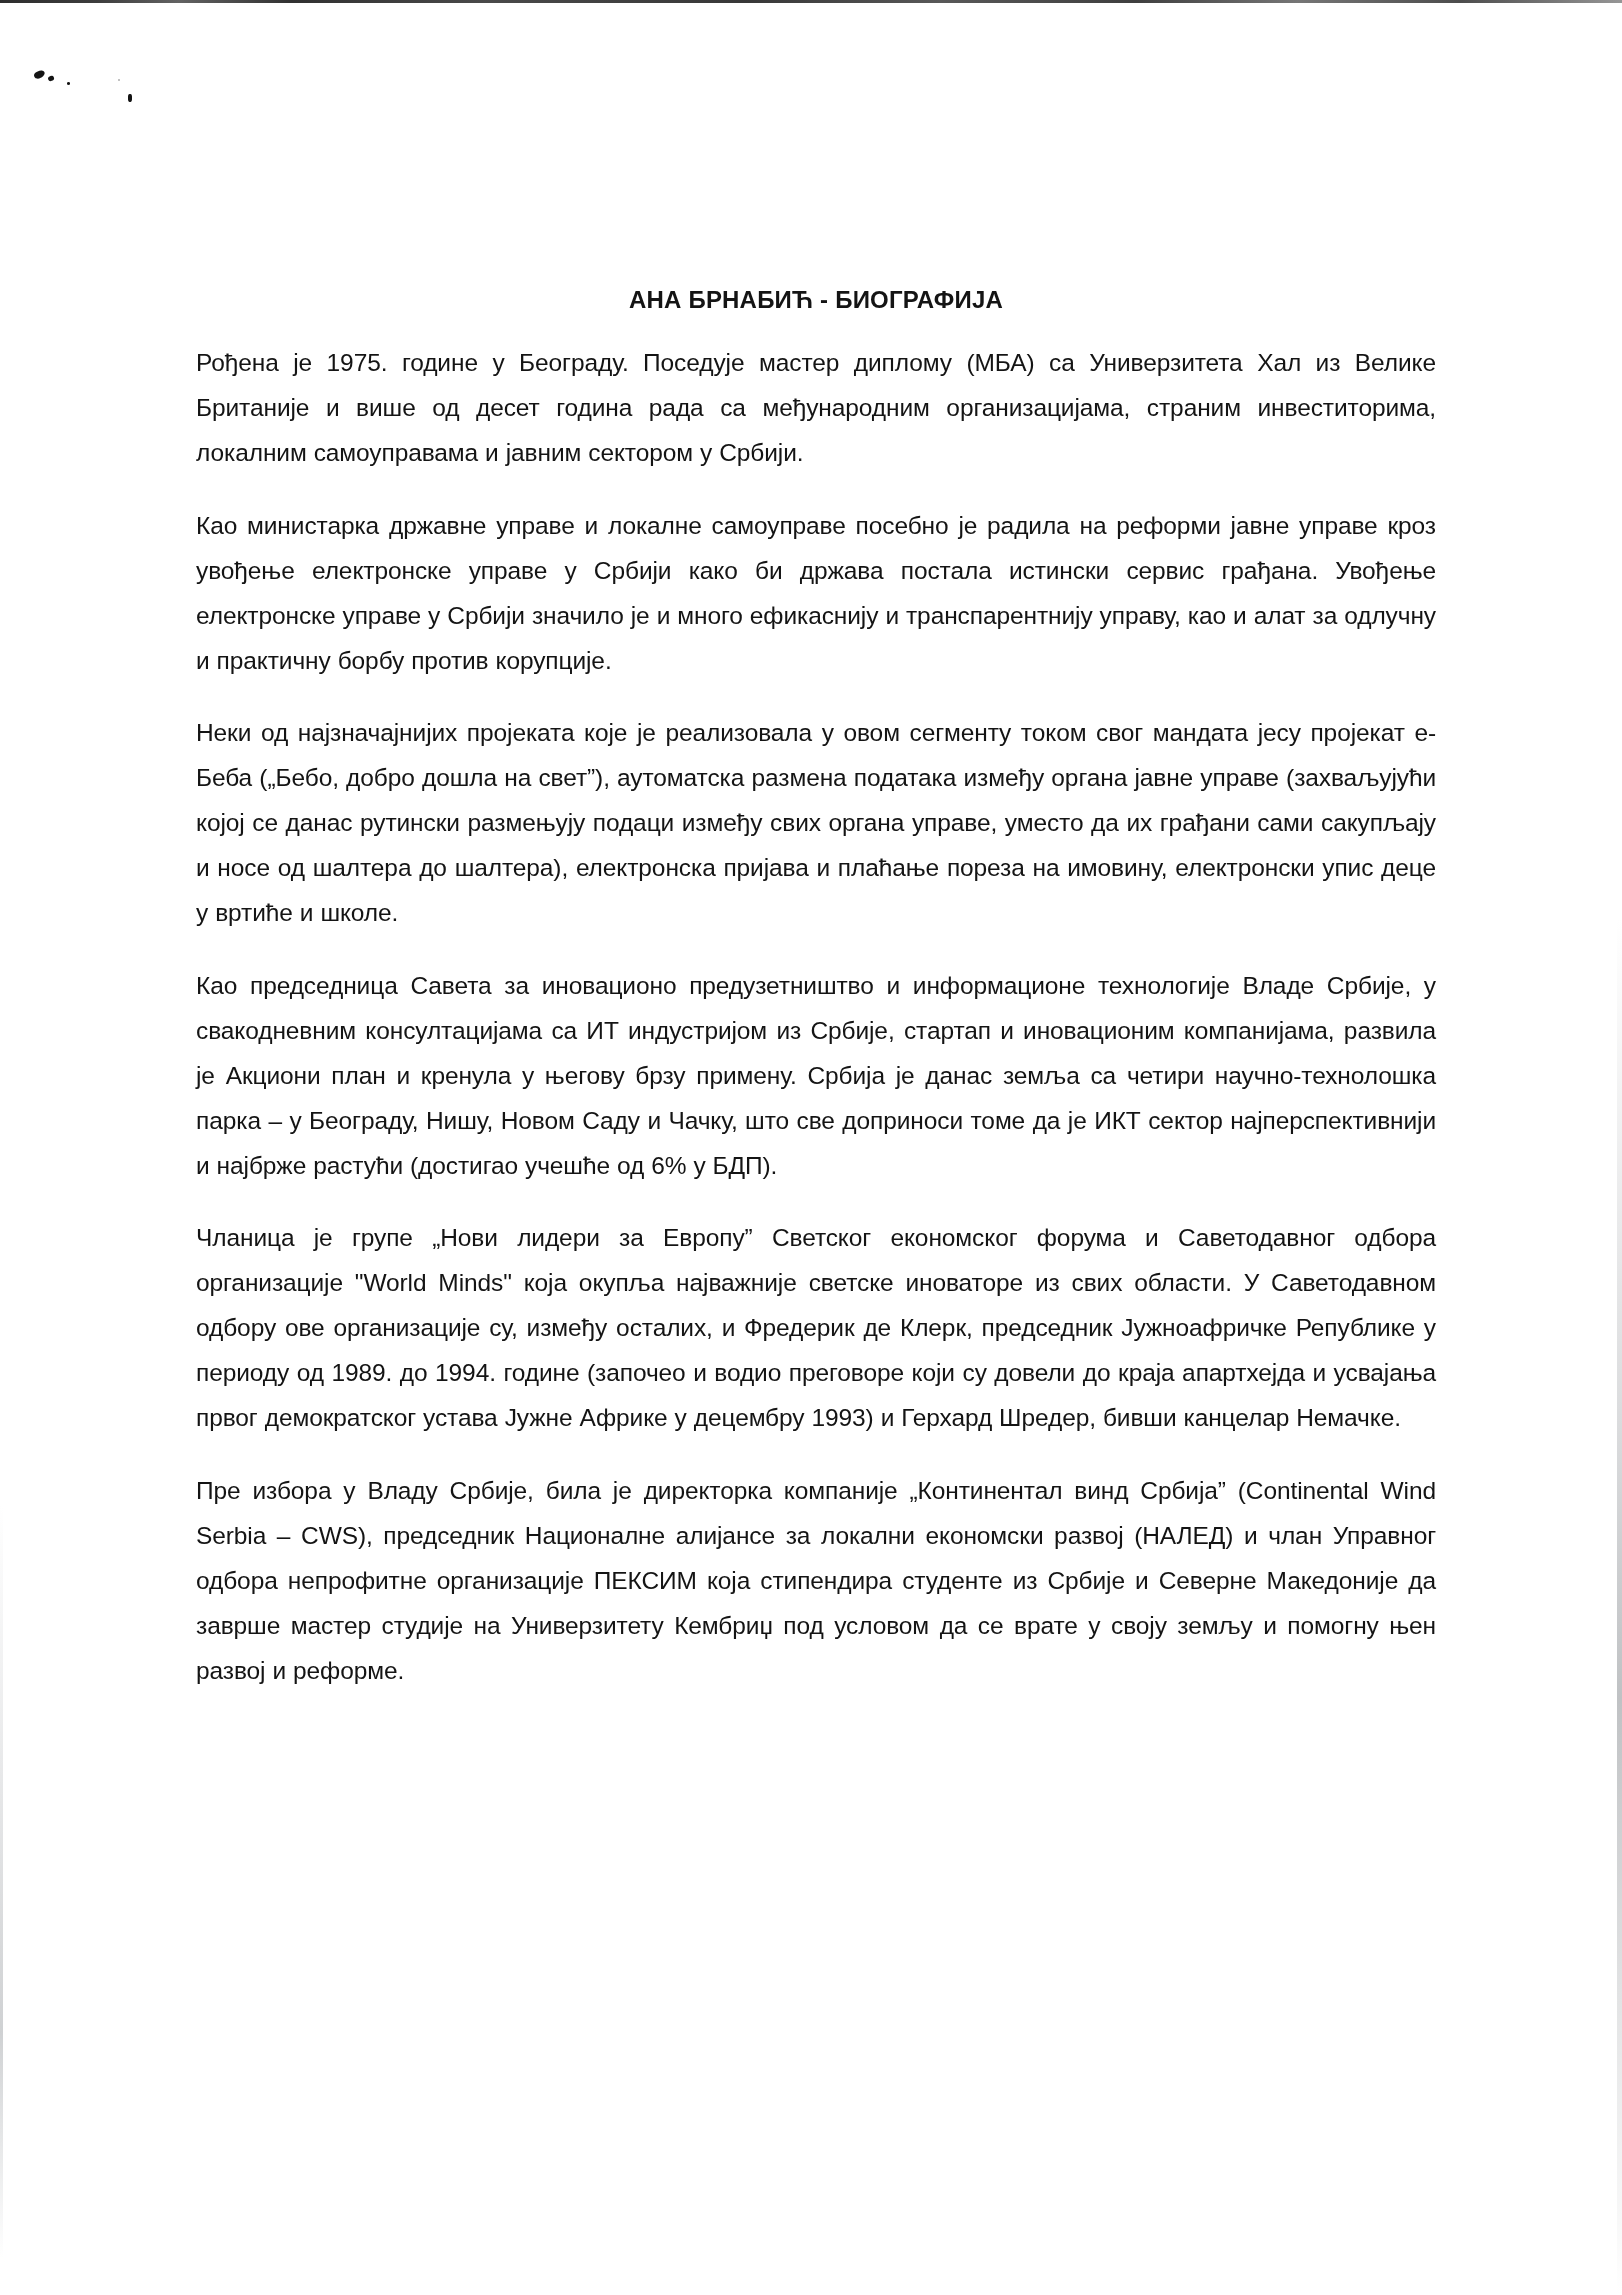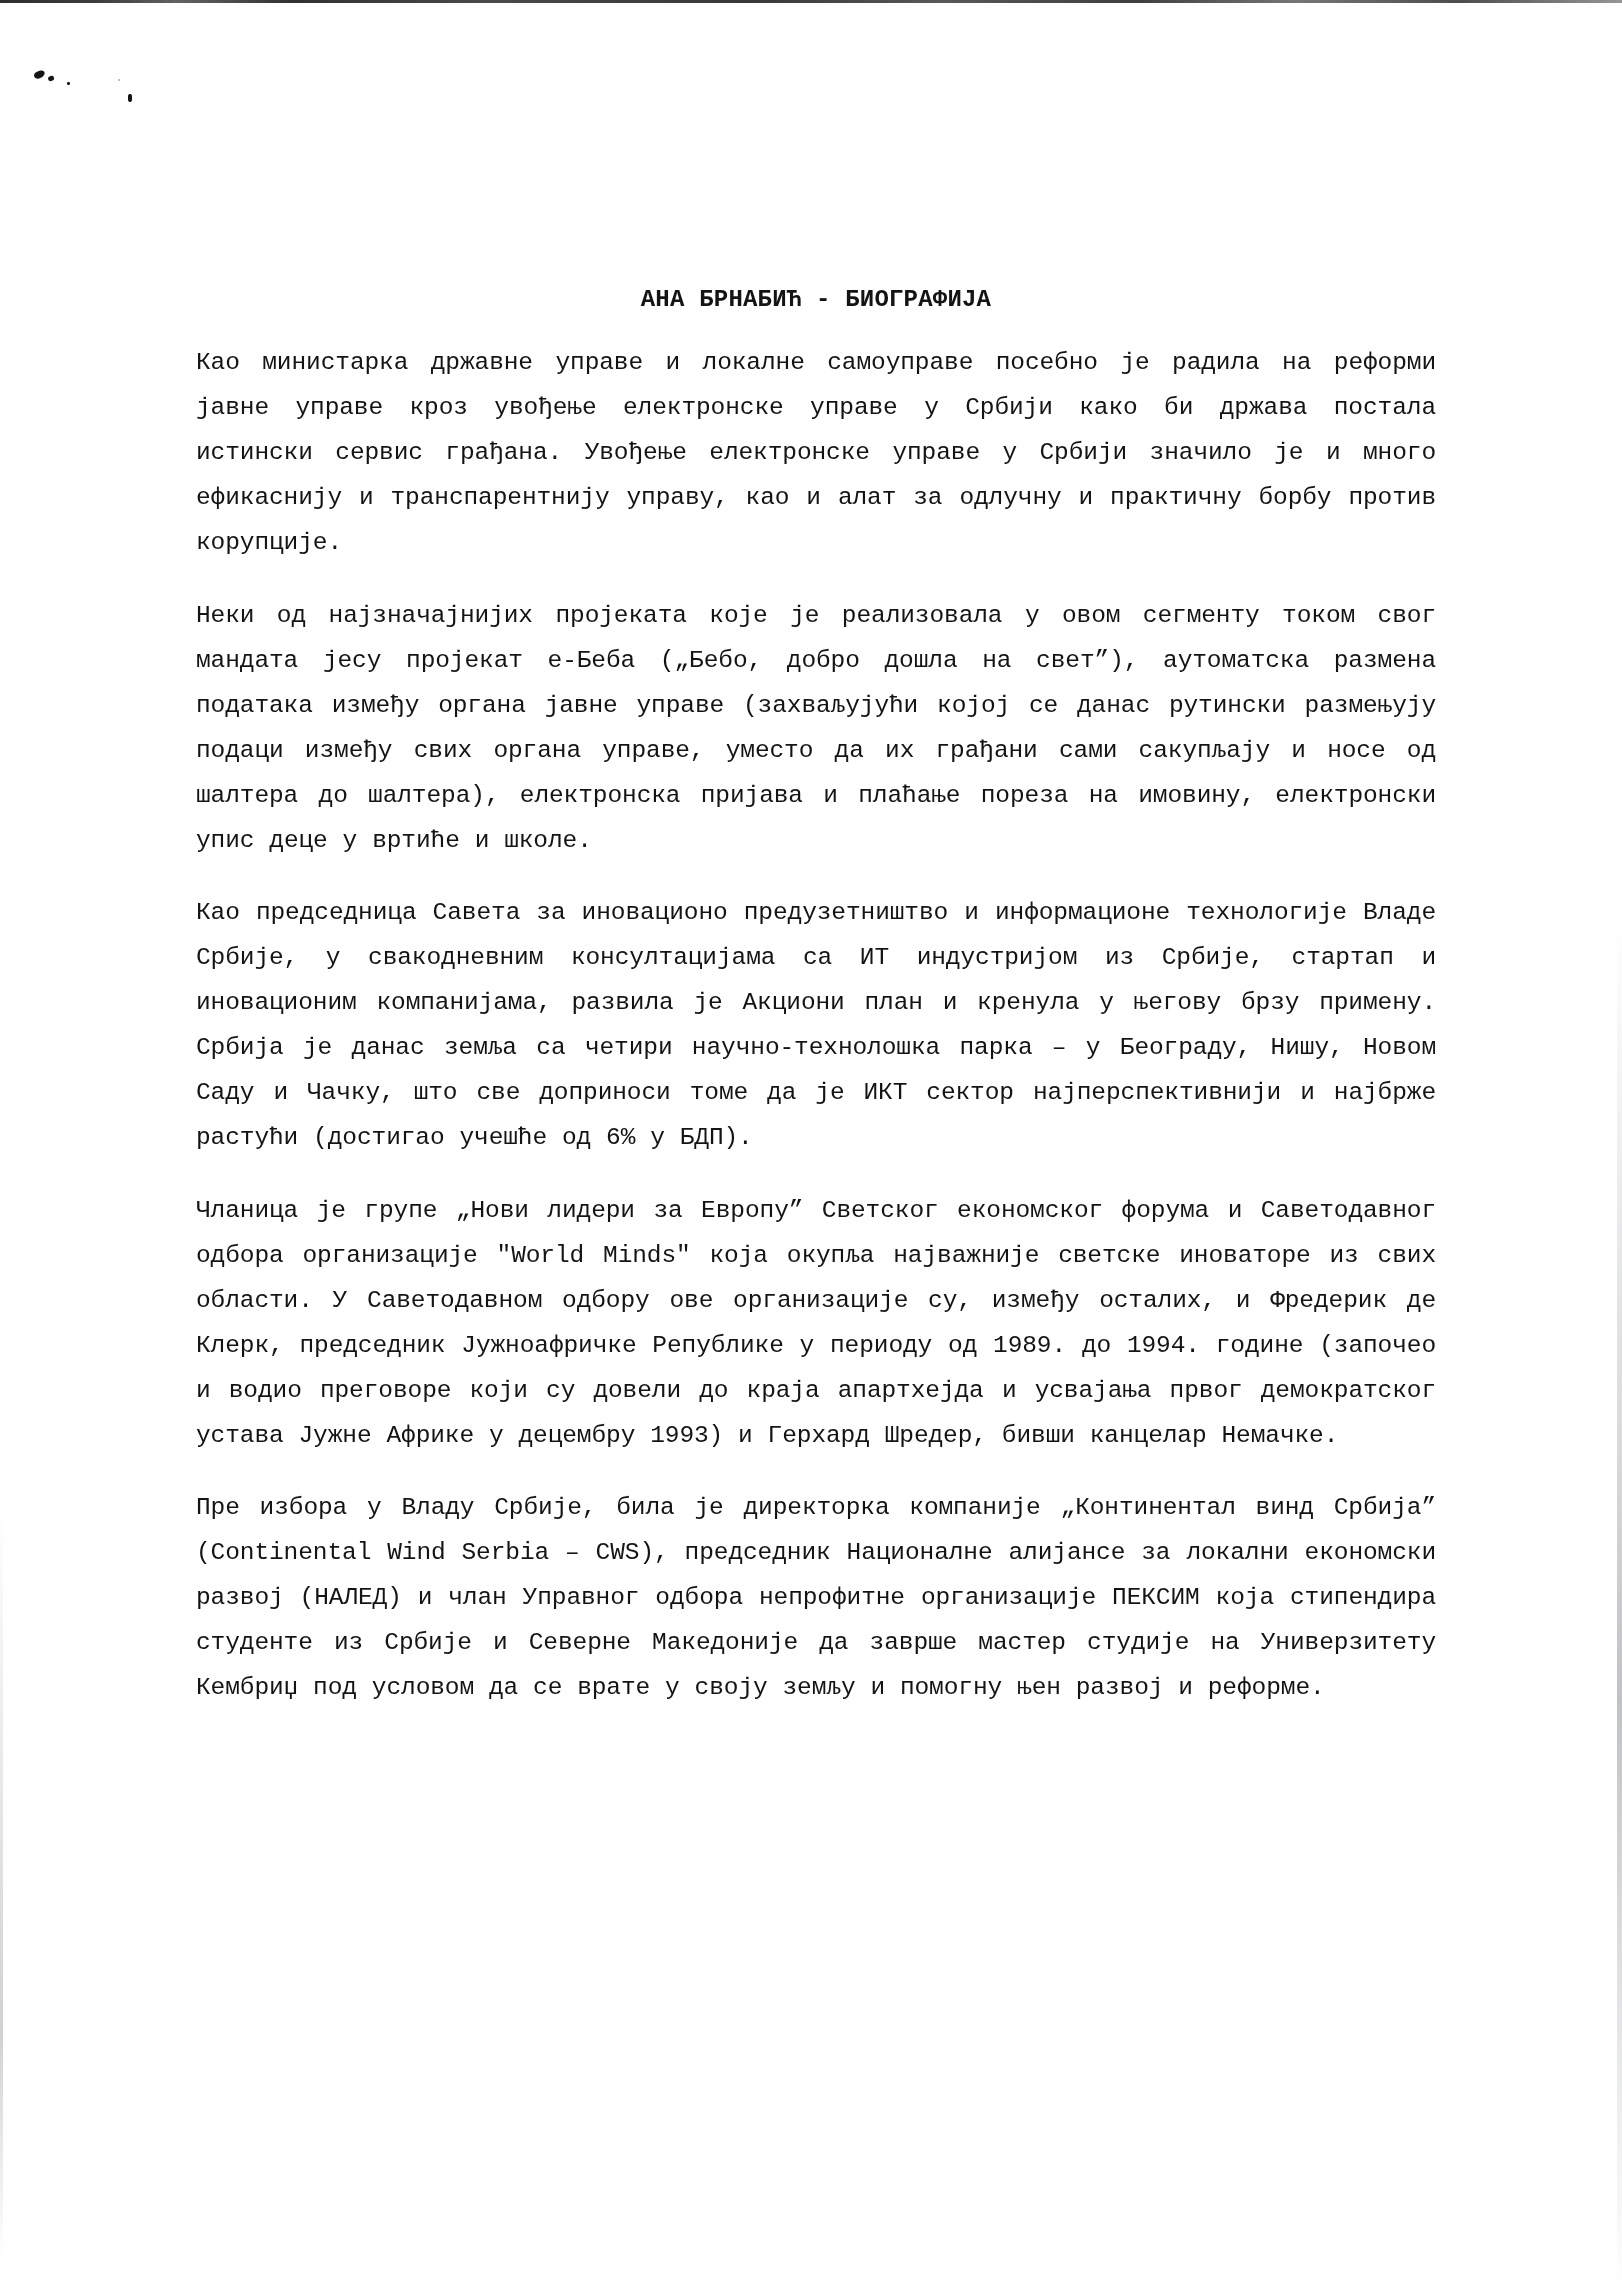--- a/index.html
+++ b/index.html
@@ -8,21 +8,21 @@
     padding: 0;
     background: #ffffff;
   }
 
   .page {
     position: relative;
     width: 1622px;
     height: 2295px;
     background: #ffffff;
     overflow: hidden;
-    font-family: Liberation Mono, monospace;
+    font-family: Liberation Sans, sans-serif;
     color: #111111;
     box-sizing: border-box;
   }
 
   
   .scan-edge-top {
     position: absolute;
     top: 0;
     left: 0;
     width: 1622px;
@@ -133,20 +133,21 @@
   <div class="speck s2"></div>
   <div class="speck s3"></div>
   <div class="speck s4"></div>
   <div class="speck s5"></div>
 
   <div class="doc">
 
     <h1 class="doc-title">АНА БРНАБИЋ - БИОГРАФИЈА</h1>
 
     <div class="body-text">
+      <p>Рођена је 1975. године у Београду. Поседује мастер диплому (МБА) са Универзитета Хал из Велике Британије и више од десет година рада са међународним организацијама, страним инвеститорима, локалним самоуправама и јавним сектором у Србији.</p>
       <p>Као министарка државне управе и локалне самоуправе посебно је радила на реформи јавне управе кроз увођење електронске управе у Србији како би држава постала истински сервис грађана. Увођење електронске управе у Србији значило је и много ефикаснију и транспарентнију управу, као и алат за одлучну и практичну борбу против корупције.</p>
       <p>Неки од најзначајнијих пројеката које је реализовала у овом сегменту током свог мандата јесу пројекат е-Беба („Бебо, добро дошла на свет”), аутоматска размена података између органа јавне управе (захваљујући којој се данас рутински размењују подаци између свих органа управе, уместо да их грађани сами сакупљају и носе од шалтера до шалтера), електронска пријава и плаћање пореза на имовину, електронски упис деце у вртиће и школе.</p>
       <p>Као председница Савета за иновационо предузетништво и информационе технологије Владе Србије, у свакодневним консултацијама са ИТ индустријом из Србије, стартап и иновационим компанијама, развила је Акциони план и кренула у његову брзу примену. Србија је данас земља са четири научно-технолошка парка – у Београду, Нишу, Новом Саду и Чачку, што све доприноси томе да је ИКТ сектор најперспективнији и најбрже растући (достигао учешће од 6% у БДП).</p>
       <p>Чланица је групе „Нови лидери за Европу” Светског економског форума и Саветодавног одбора организације "World Minds" која окупља најважније светске иноваторе из свих области. У Саветодавном одбору ове организације су, између осталих, и Фредерик де Клерк, председник Јужноафричке Републике у периоду од 1989. до 1994. године (започео и водио преговоре који су довели до краја апартхејда и усвајања првог демократског устава Јужне Африке у децембру 1993) и Герхард Шредер, бивши канцелар Немачке.</p>
       <p>Пре избора у Владу Србије, била је директорка компаније „Континентал винд Србија” (Continental Wind Serbia – CWS), председник Националне алијансе за локални економски развој (НАЛЕД) и члан Управног одбора непрофитне организације ПЕКСИМ која стипендира студенте из Србије и Северне Македоније да заврше мастер студије на Универзитету Кембриџ под условом да се врате у своју земљу и помогну њен развој и реформе.</p>
     </div>
 
   </div>
 </div>
 

